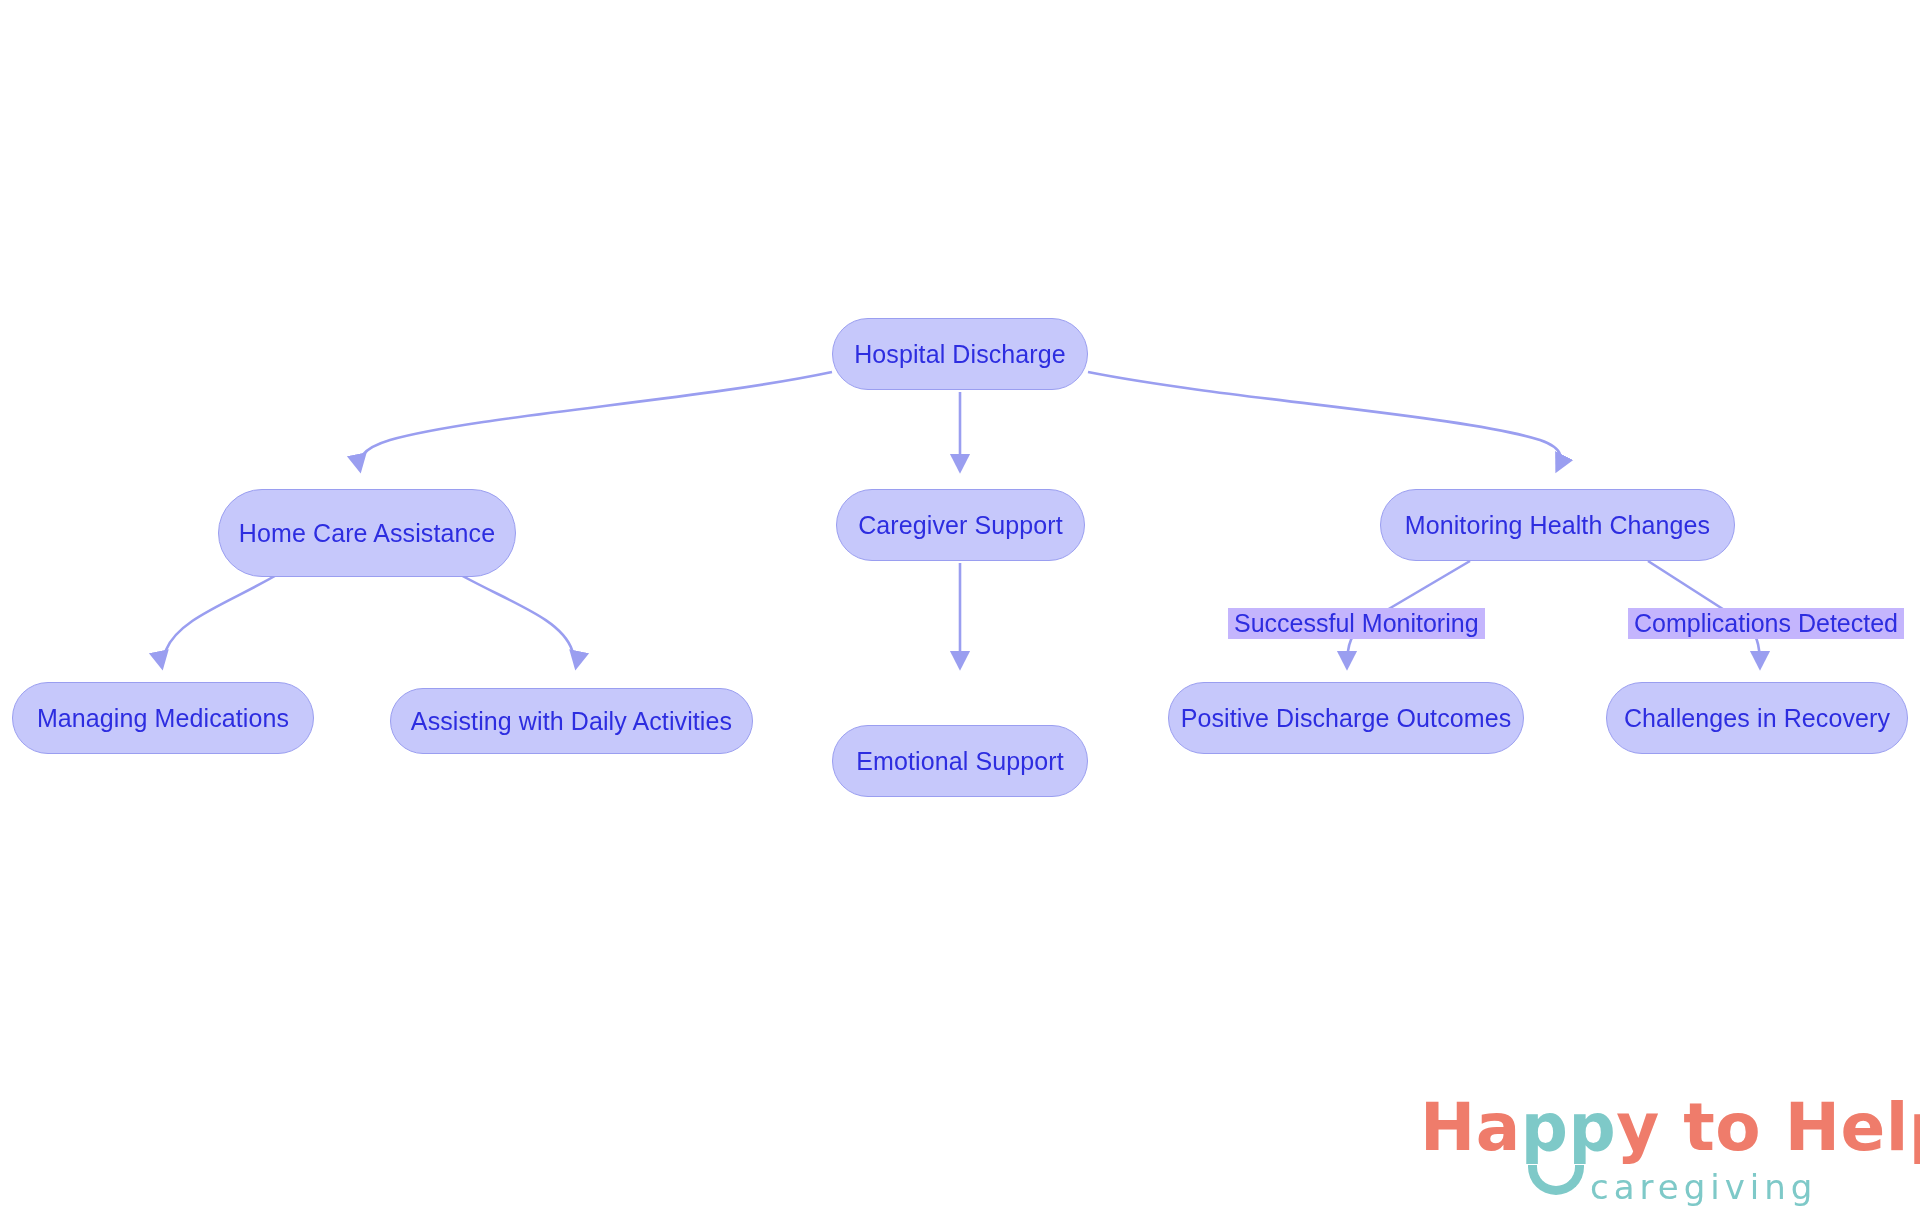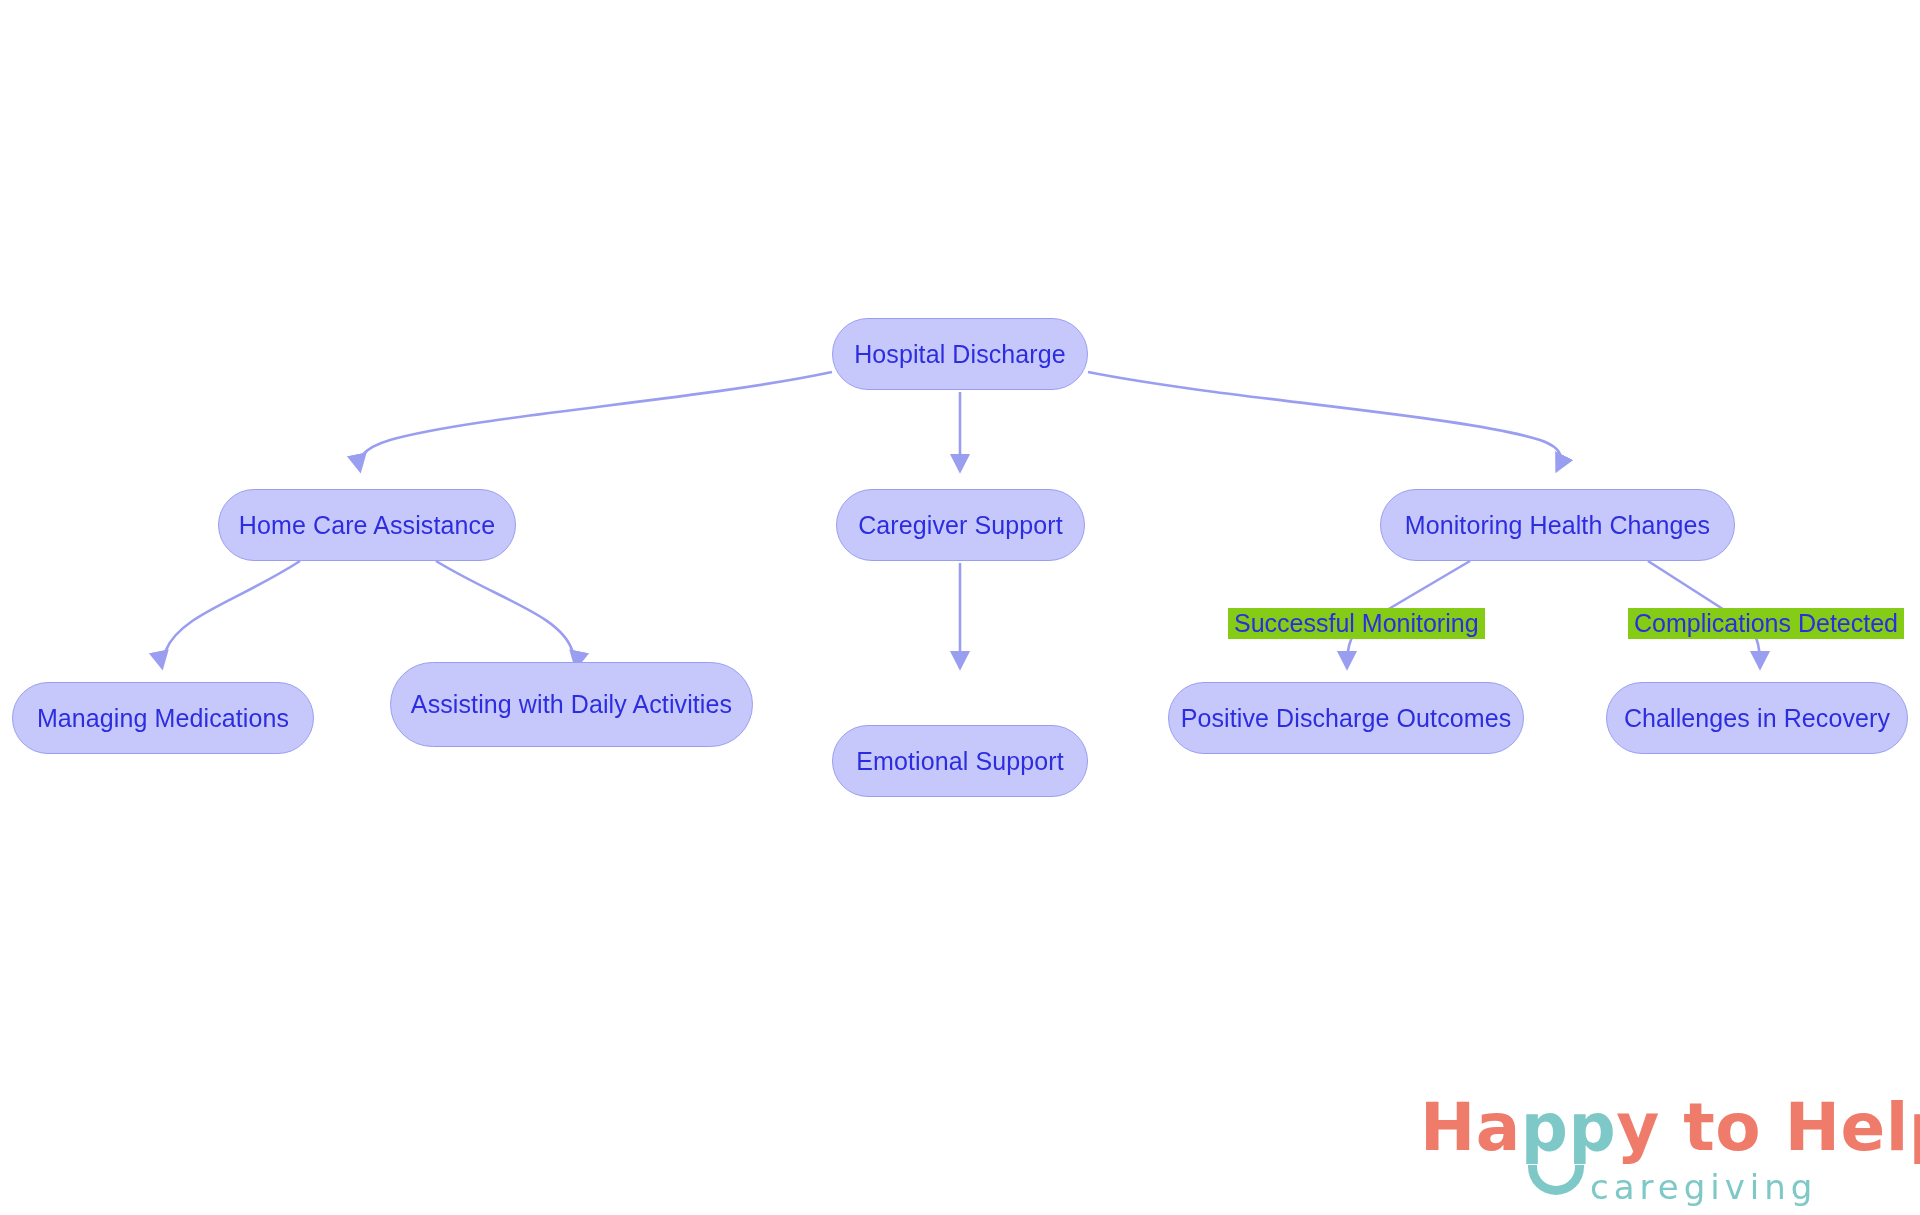--- a/index.html
+++ b/index.html
@@ -51,21 +51,21 @@
     z-index: 3;
   }
 
   .edge-label {
     position: absolute;
     color: #2d2de0;
     font-family: "Liberation Sans", sans-serif;
     font-size: 25px;
     font-weight: 400;
     white-space: nowrap;
-    background: #84cc16;
+    background: #c4b5fd;
     padding: 1px 6px;
     text-align: right;
     z-index: 4;
   }
 
   
   #brand-logo {
     position: absolute;
     left: 1420px;
     top: 1095px;
@@ -136,37 +136,37 @@
 
     <path d="M 1470,561 L 1370,620 C 1350,632 1347,645 1347,667" fill="none" stroke="#9a9ef0" stroke-width="2.6" marker-end="url(#arrowhead)"></path>
 
     <path d="M 1648,561 L 1740,620 C 1758,632 1760,645 1760,667" fill="none" stroke="#9a9ef0" stroke-width="2.6" marker-end="url(#arrowhead)"></path>
   </svg>
 
   <div class="node-box" style="left:832px; top:318px; width:256px; height:72px;">
     <span>Hospital Discharge</span>
   </div>
 
-  <div class="node-box" style="left:218px; top:489px; width:298px; height:72px;">
+  <div class="node-box" style="left:218px; top:489px; width:298px; height:88px;">
     <span>Home Care Assistance</span>
   </div>
 
   <div class="node-box" style="left:836px; top:489px; width:249px; height:72px;">
     <span>Caregiver Support</span>
   </div>
 
   <div class="node-box" style="left:1380px; top:489px; width:355px; height:72px;">
     <span>Monitoring Health Changes</span>
   </div>
 
   <div class="node-box" style="left:12px; top:682px; width:302px; height:72px;">
     <span>Managing Medications</span>
   </div>
 
-  <div class="node-box" style="left:390px; top:662px; width:363px; height:85px;">
+  <div class="node-box" style="left:390px; top:688px; width:363px; height:66px;">
     <span>Assisting with Daily Activities</span>
   </div>
 
   <div class="node-box" style="left:832px; top:700px; width:256px; height:72px;margin-top:25px;">
     <span>Emotional Support</span>
   </div>
 
   <div class="node-box" style="left:1168px; top:682px; width:356px; height:72px;">
     <span>Positive Discharge Outcomes</span>
   </div>

